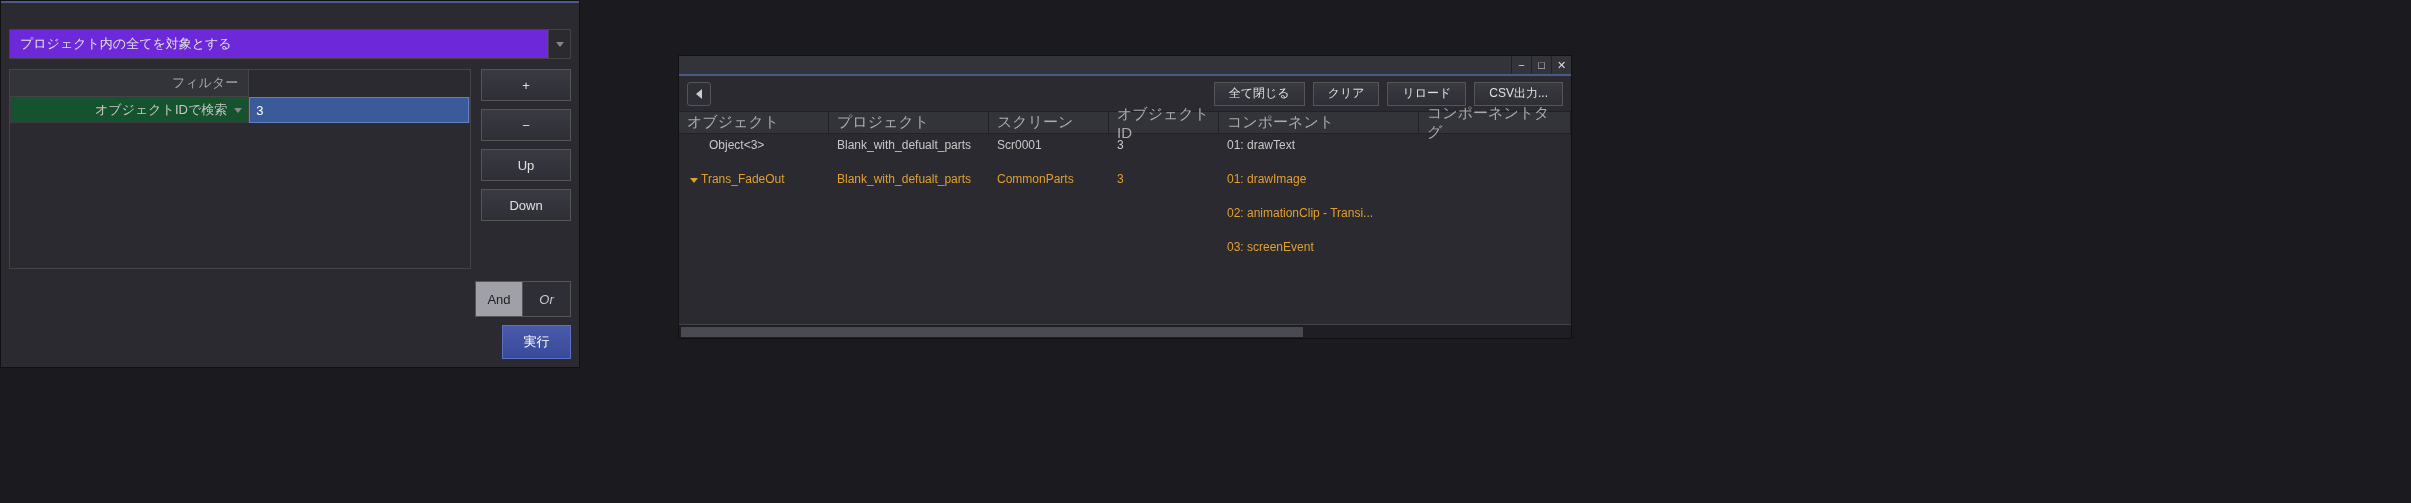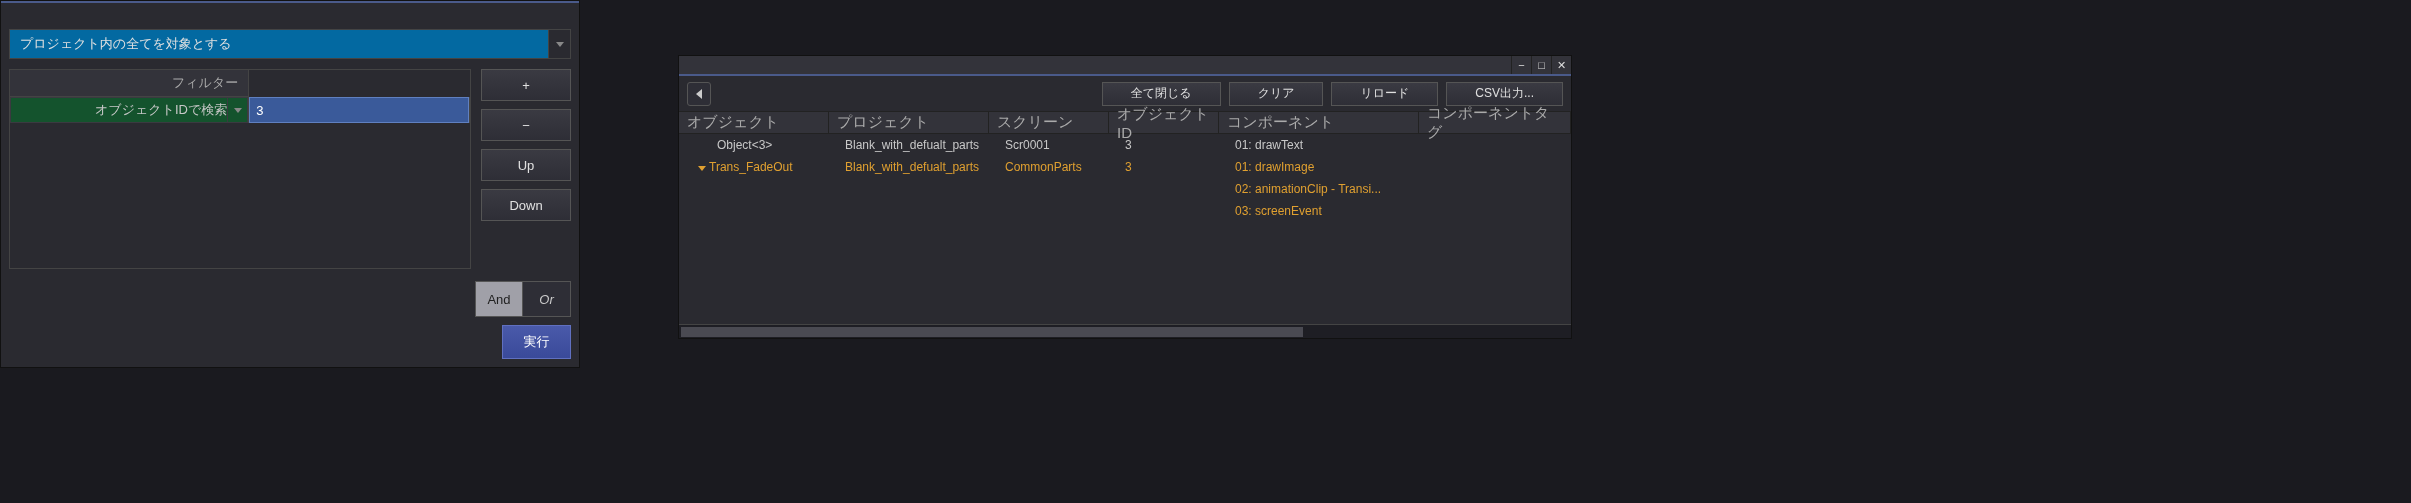--- a/index.html
+++ b/index.html
@@ -25,21 +25,21 @@
     }
     .scope-row {
       display:flex;
       margin: 26px 8px 10px 8px;
       align-items:center;
     }
     .scope-select {
       flex:1;
       height:30px;
       border:1px solid #444;
-      background:#0369a1;
+      background:#6d28d9;
       color:#e0e0e0;
       display:flex; align-items:center;
       padding:0 10px;
       position:relative;
     }
     .dropdown-btn {
       width:22px; height:30px;
       background:#2a2a30;
       border:1px solid #444; border-left:none;
       display:flex; align-items:center; justify-content:center;
@@ -164,21 +164,21 @@
       border:1px solid #555;
       background:#2e2e36;
       border-radius:3px;
       display:flex; align-items:center; justify-content:center;
       cursor:pointer;
     }
     .chev-left { width:0;height:0;border-top:5px solid transparent;border-bottom:5px solid transparent;border-right:6px solid #ccc; }
     .tool-spacer { flex:1; }
     .tool-btn {
       height:24px;
-      padding: 0 28px;
+      padding: 0 14px;
       border:1px solid #555;
       background: linear-gradient(#3a3a42,#2e2e36);
       color:#e0e0e0;
       display:flex; align-items:center; justify-content:center;
       cursor:pointer;
       font-size:12px;
     }
     .results-head {
       display:flex;
       background:#33333a;
@@ -195,32 +195,32 @@
     .results-body {
       min-height:190px;
       background:#2a2a30;
     }
     .rrow {
       display:flex;
       height:22px;
       align-items:center;
     }
     .rcell {
-      padding:0 16px;
+      padding:0 8px;
       font-size:12px;
       overflow:hidden; white-space:nowrap; text-overflow:ellipsis;
       display:flex; align-items:center;
     }
     .c-obj  { width:150px; }
     .c-proj { width:160px; }
     .c-scr  { width:120px; }
     .c-oid  { width:110px; }
     .c-comp { width:200px;text-align:right; }
     .c-tag  { flex:1; }
-    .highlighted { color:#e0a030; }
+    .highlighted { color:#e0a030;margin-top:12px; }
     .tree-toggle {
       width:14px; display:inline-flex; justify-content:center;
       color:#e0a030;
     }
     .tri-down {
       width:0;height:0;border-left:4px solid transparent;border-right:4px solid transparent;border-top:5px solid #e0a030;margin-top:2px;
     }
     .hscroll {
       height:14px;
       background:#1e1e24;

